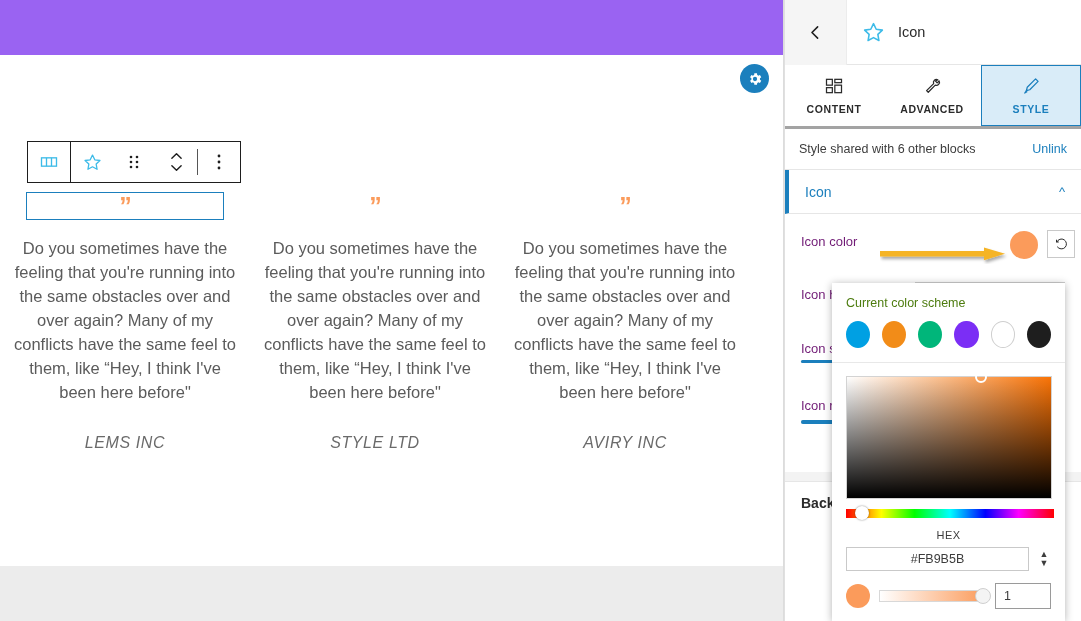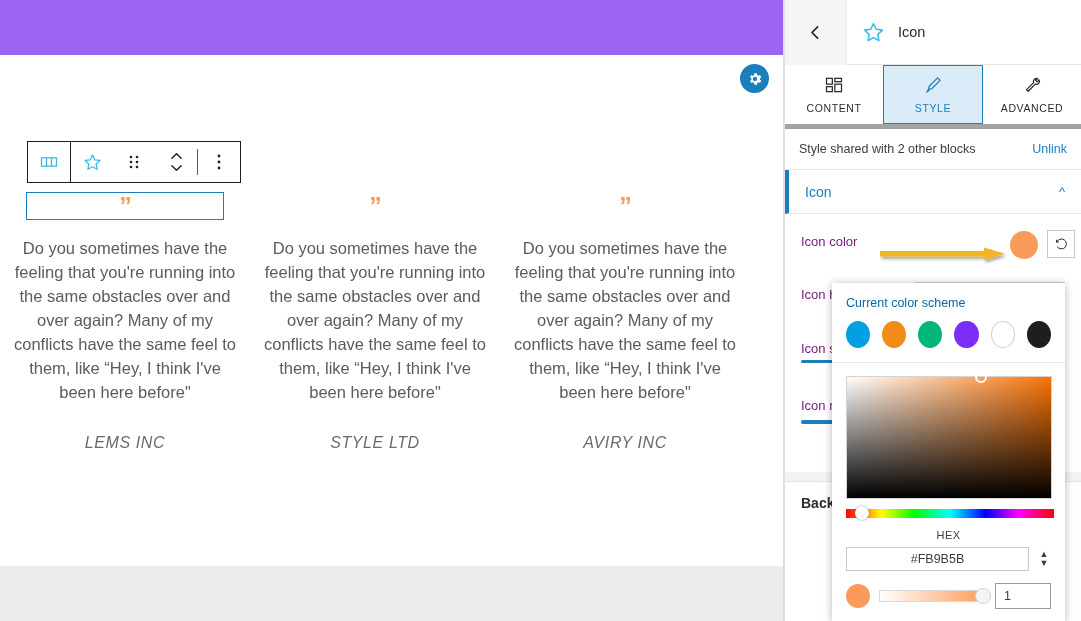--- a/index.html
+++ b/index.html
@@ -113,21 +113,21 @@
     display: flex; align-items: center; justify-content: center;
     cursor: pointer; border-right: 1px solid #ececec;
   }
   #back-btn svg { width: 17px; height: 17px; }
   #header-star { margin-left: 14px; display: flex; align-items: center; }
   #header-star svg { width: 25px; height: 25px; }
   #header-title {
     margin-left: 12px; font-size: 14.5px; color: #2b2b2b;
   }
 
-  #tabs { display: flex; height: 64px; border-bottom: 5px solid #a3a3a3; }
+  #tabs { display: flex; height: 64px; border-bottom: 3px solid #a3a3a3; font-weight: bold; }
   .tab {
     flex: 1; display: flex; flex-direction: column;
     align-items: center; justify-content: center;
     gap: 7px; cursor: pointer; background: #ffffff;
     font-size: 10.5px; letter-spacing: .6px; color: #2b2b2b;
   }
   .tab.active {
     background: #d9ecf8;
     border: 1px solid #1b7fbd;
     color: #1b7fbd;
@@ -202,21 +202,21 @@
   }
 
   
   #picker {
     position: absolute; left: 832px; top: 283px;
     width: 233px; background: #ffffff;
     box-shadow: 0 1px 8px rgba(0,0,0,.30);
     z-index: 40;
   }
   #picker-scheme { padding: 13px 14px 14px 14px; border-bottom: 1px solid #e8e8e8; }
-  .picker-label { font-size: 12.5px; color: #0369a1; margin-bottom: 11px; }
+  .picker-label { font-size: 12.5px; color: #4d7c0f; margin-bottom: 11px; }
   #scheme-swatches { display: flex; gap: 12px; }
   .scheme-dot {
     width: 27px; height: 27px; border-radius: 50%; cursor: pointer;
   }
   #picker-custom { padding: 13px 14px 10px 14px; }
   #sv-area {
     position: relative; width: 206px; height: 123px;
     border: 1px solid #d3d3d3;
     background:
       linear-gradient(to top, #000000, rgba(0,0,0,0)),
@@ -374,37 +374,37 @@
     <div id="tabs">
       <div class="tab">
         <svg viewBox="0 0 24 24" fill="none" stroke="#2b2b2b" stroke-width="1.5">
           <rect x="3" y="4" width="7" height="7"></rect>
             <rect x="3" y="14" width="7" height="6"></rect>
           <rect x="13" y="4" width="8" height="4"></rect>
             <rect x="13" y="11" width="8" height="9"></rect>
         </svg>
         <span>CONTENT</span>
       </div>
+      <div class="tab">
+        <svg viewBox="0 0 24 24" fill="none" stroke="#2b2b2b" stroke-width="1.5" stroke-linejoin="round">
+          <path d="M19 4.5a3.6 3.6 0 0 0-5 4.6L5.5 17.5l2 2 8.4-8.6a3.6 3.6 0 0 0 4.6-5l-2.3 2.3-2-2z"></path>
+        </svg>
+        <span>ADVANCED</span>
+      </div>
       <div class="tab active">
         <svg viewBox="0 0 24 24" fill="none" stroke="#1b7fbd" stroke-width="1.5" stroke-linejoin="round">
           <path d="M17.5 3.5l3 3-10 10-4 1 1-4z"></path>
             <path d="M6.5 17.5l-2 3 3-2"></path>
         </svg>
         <span>STYLE</span>
       </div>
-      <div class="tab">
-        <svg viewBox="0 0 24 24" fill="none" stroke="#2b2b2b" stroke-width="1.5" stroke-linejoin="round">
-          <path d="M19 4.5a3.6 3.6 0 0 0-5 4.6L5.5 17.5l2 2 8.4-8.6a3.6 3.6 0 0 0 4.6-5l-2.3 2.3-2-2z"></path>
-        </svg>
-        <span>ADVANCED</span>
-      </div>
     </div>
 
     <div id="shared-row">
-      <span>Style shared with 2 other blocks</span>
+      <span>Style shared with 6 other blocks</span>
       <span id="unlink-link">Unlink</span>
     </div>
 
     <div id="section-icon">
       <span class="sec-title">Icon</span>
       <span class="chev">^</span>
     </div>
 
     <div class="ctrl-row" style="height:54px;">
       <span class="ctrl-label">Icon color</span>

